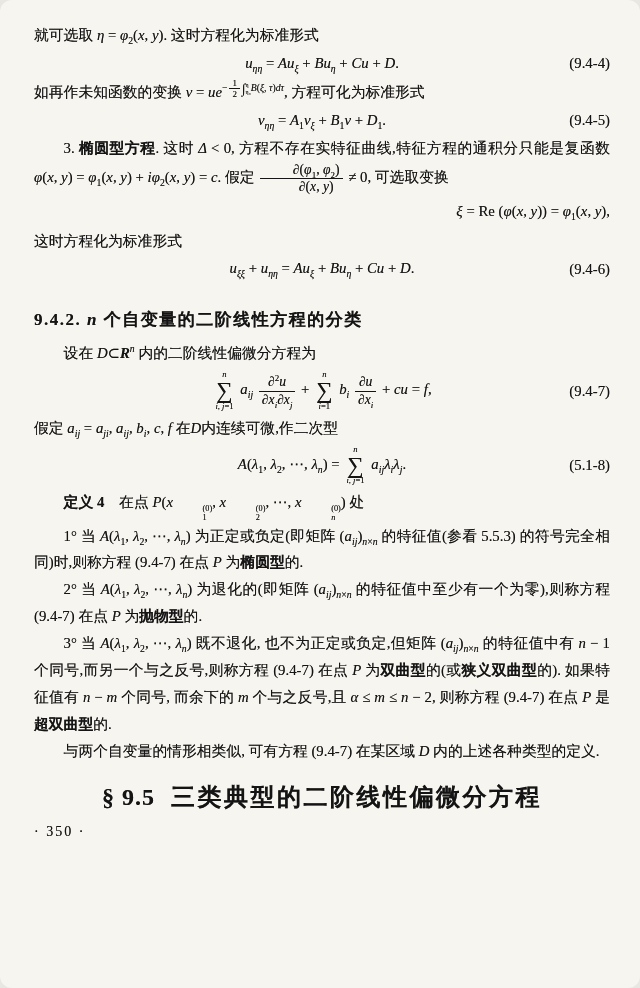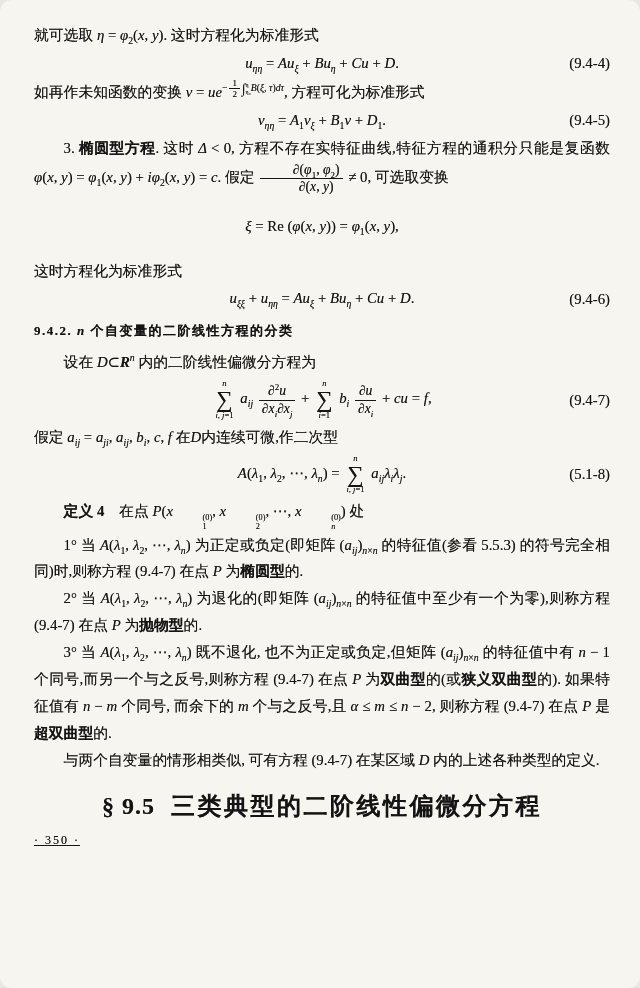--- a/index.html
+++ b/index.html
@@ -14,35 +14,35 @@
   }
   .para{margin:0;text-align:justify;line-height:1.82;}
   .indent{text-indent:2em;}
   .it{font-style:italic;}
   .bd{font-weight:bold;}
   sub,sup{font-size:0.66em;line-height:0;}
   sub{vertical-align:-0.4em;}
   sup{vertical-align:0.6em;}
   .eq-row{position:relative;text-align:center;margin:3px 0;line-height:1.55;}
   .eq-num{position:absolute;right:0;top:50%;transform:translateY(-50%);}
-  .eq-group{text-align:center;margin:18px 0;line-height:1.8;}
-  .sec-head{font-size:13px;font-weight:bold;margin:12px 0 9px;letter-spacing:1.5px;}
+  .eq-group{text-align:right;margin:3px 0;line-height:1.8;}
+  .sec-head{font-size:17px;font-weight:bold;margin:28px 0 9px;letter-spacing:1.5px;}
   .chap-head{font-size:24px;font-weight:bold;text-align:center;margin:16px 0 11px;letter-spacing:1px;}
   .chap-title{margin-left:16px;letter-spacing:2.5px;}
   .frac{display:inline-flex;flex-direction:column;vertical-align:middle;text-align:center;line-height:1.18;font-size:0.92em;margin:0 2px;}
   .num{border-bottom:1px solid #141414;padding:0 3px;}
   .den{padding:0 3px;}
   .bigop{display:inline-flex;flex-direction:column;align-items:center;vertical-align:middle;line-height:1;margin:0 3px;}
   .oplim{font-size:0.58em;line-height:1.15;}
   .opsym{font-size:1.55em;line-height:0.95;}
   .intw{display:inline-flex;align-items:center;vertical-align:middle;}
   .intsym{font-size:1.35em;line-height:1;}
   .intl{display:inline-flex;flex-direction:column;font-size:0.6em;line-height:1.15;text-align:left;}
   .ss{display:inline-flex;flex-direction:column;font-size:0.56em;line-height:1.1;vertical-align:-0.5em;text-align:left;}
-  .footer{margin-top:4px;font-size:12px;letter-spacing:2px;text-decoration:underline;}
+  .footer{margin-top:4px;font-size:14px;letter-spacing:2px;}
 </style>
 </head>
 <body>
 
 <div class="page">
 
   <p class="para">就可选取 <span class="it">η</span> = <span class="it">φ</span><sub>2</sub>(<span class="it">x</span>, <span class="it">y</span>). 这时方程化为标准形式</p>
 
   <div class="eq-row">
     <span class="eq-body"><span class="it">u</span><sub><span class="it">ηη</span></sub> = <span class="it">Au</span><sub><span class="it">ξ</span></sub> + <span class="it">Bu</span><sub><span class="it">η</span></sub> + <span class="it">Cu</span> + <span class="it">D</span>.</span>

